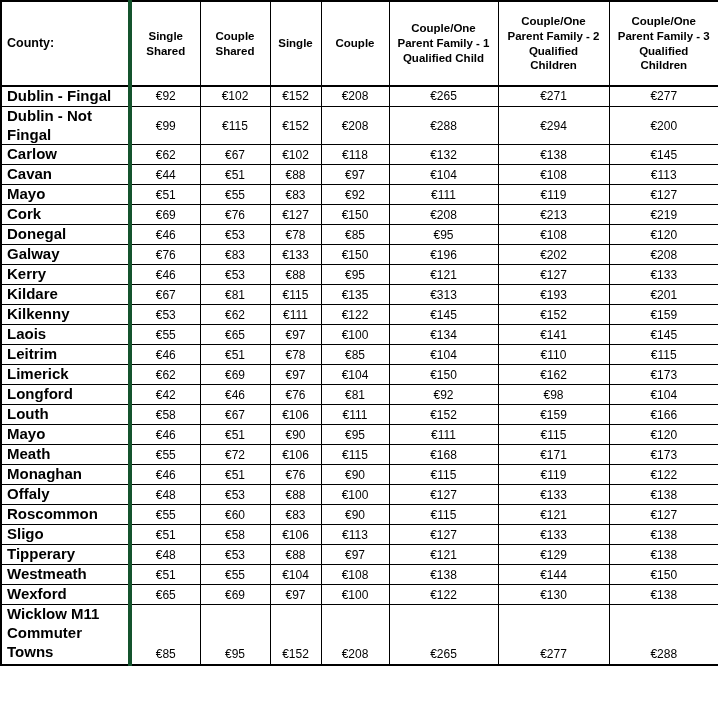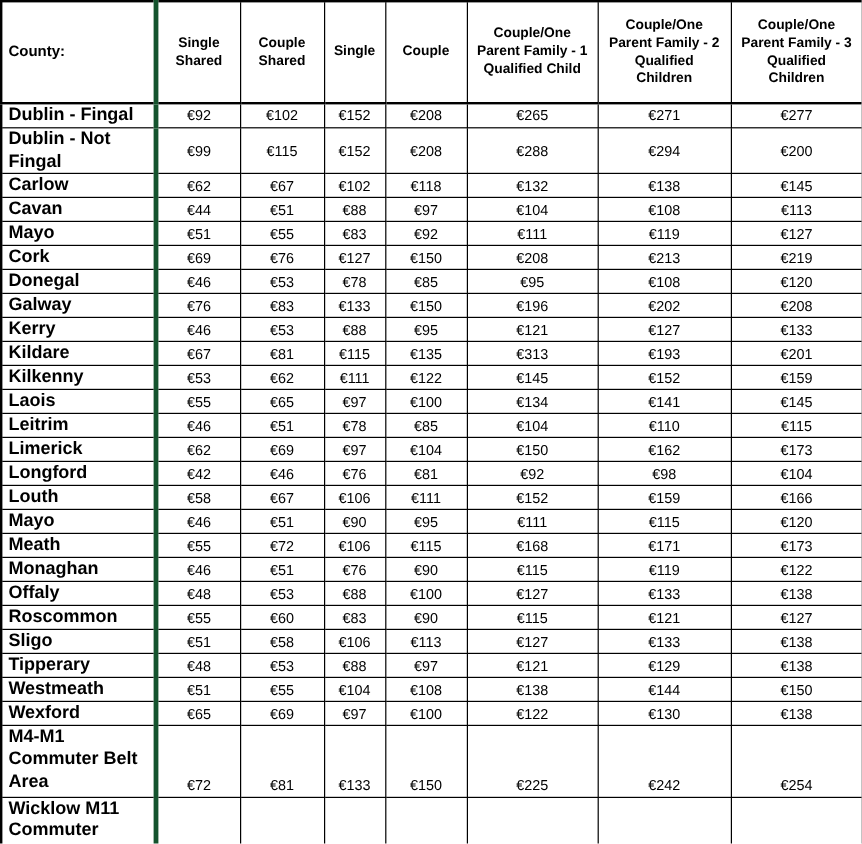--- a/index.html
+++ b/index.html
@@ -366,30 +366,20 @@
           <td class="county">Wexford</td>
           <td class="val">€65</td>
           <td class="val">€69</td>
           <td class="val">€97</td>
           <td class="val">€100</td>
           <td class="val">€122</td>
           <td class="val">€130</td>
           <td class="val">€138</td>
         </tr>
         <tr class="tall">
-          <td class="county">M4-M1 Commuter Belt Area</td>
-          <td class="val">€72</td>
-          <td class="val">€81</td>
-          <td class="val">€133</td>
-          <td class="val">€150</td>
-          <td class="val">€225</td>
-          <td class="val">€242</td>
-          <td class="val">€254</td>
-        </tr>
-        <tr class="tall">
           <td class="county">Wicklow M11 Commuter Towns</td>
           <td class="val">€85</td>
           <td class="val">€95</td>
           <td class="val">€152</td>
           <td class="val">€208</td>
           <td class="val">€265</td>
           <td class="val">€277</td>
           <td class="val">€288</td>
         </tr>
       </tbody>

